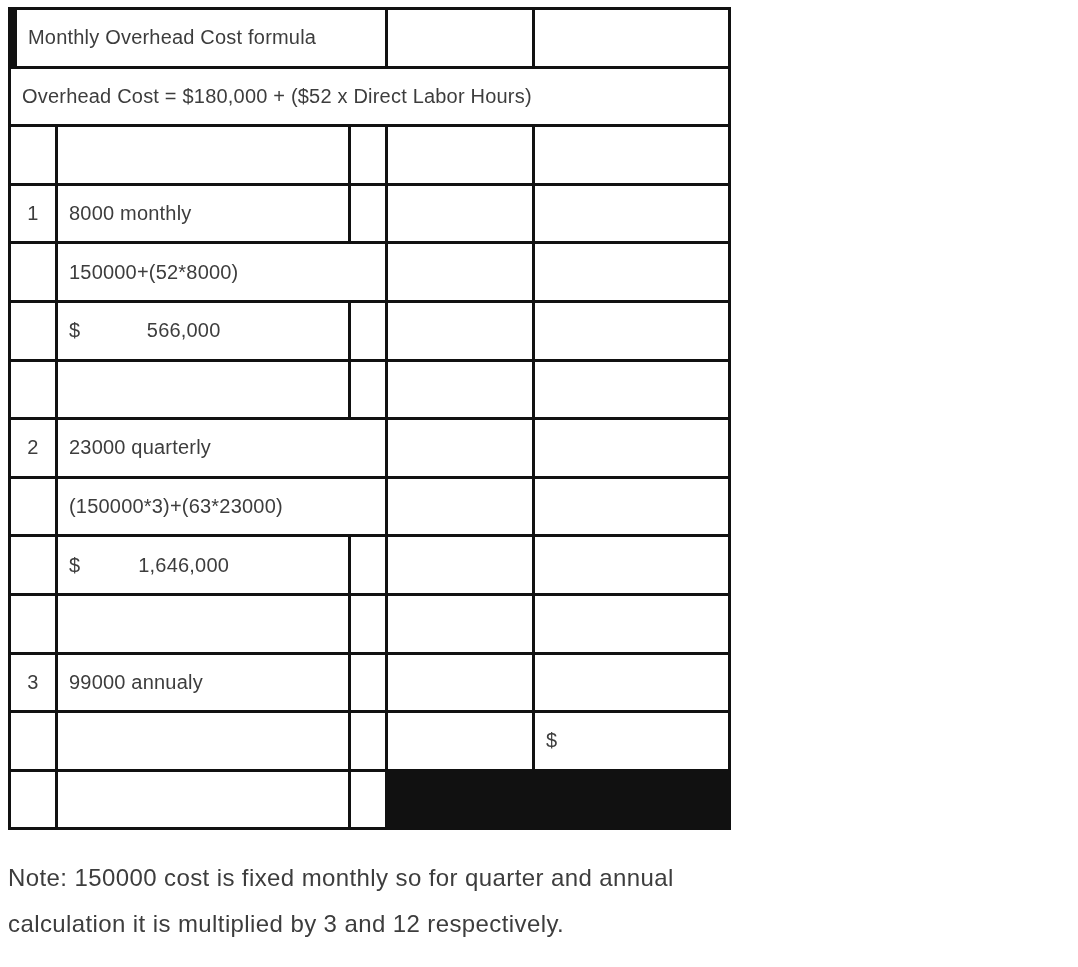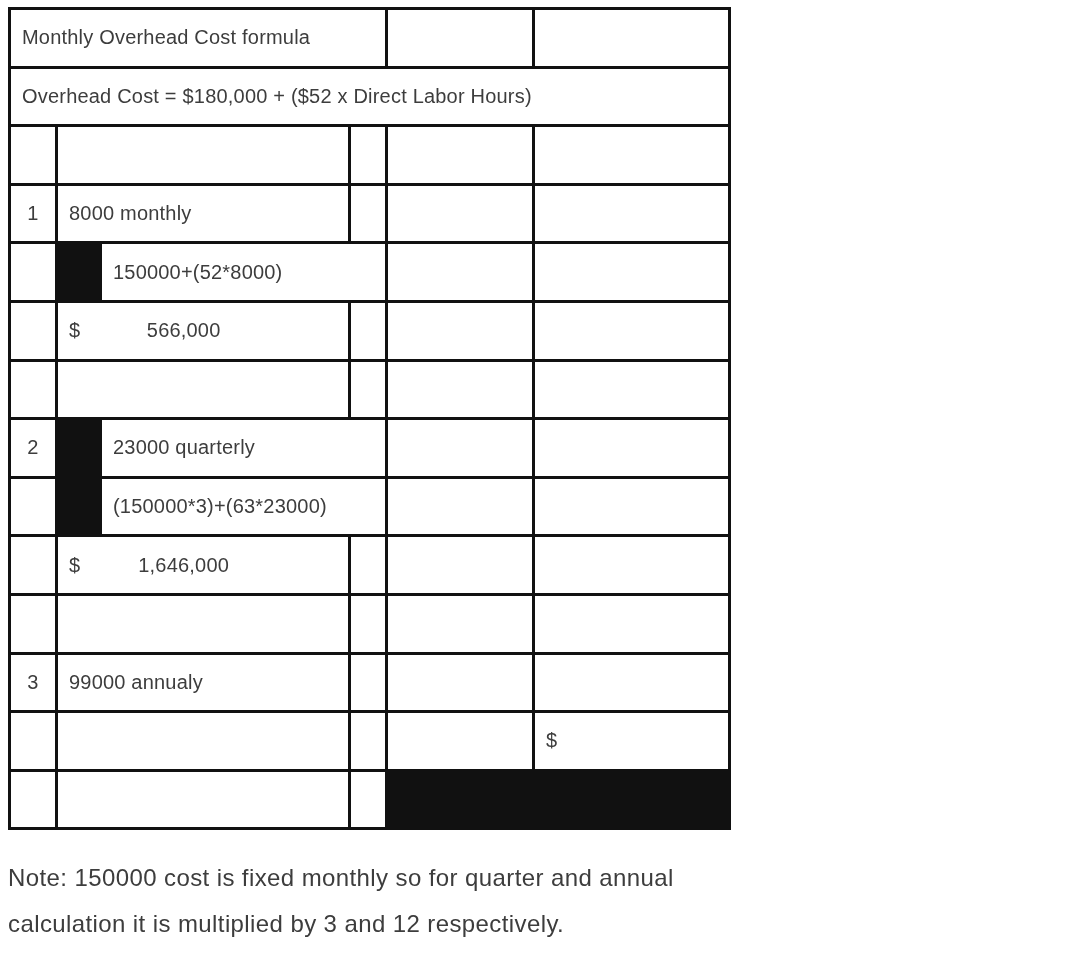--- a/index.html
+++ b/index.html
@@ -30,22 +30,22 @@
   .cell {
     background: var(--bg);
     display: flex;
     align-items: center;
     color: var(--text);
     font-size: 20px;
     letter-spacing: 0.2px;
     white-space: nowrap;
     overflow: hidden;
   }
-  .span2 { grid-column: span 2; margin-left: 44px; }
-  .span3 { grid-column: span 3; }
+  .span2 { grid-column: span 2; }
+  .span3 { grid-column: span 3; margin-left: 6px; }
   .span5 { grid-column: span 5; }
   .pad   { padding-left: 11px; }
   .num   { justify-content: center; }
   .money .cur { padding-left: 11px; }
   .money .amt { flex: 1; text-align: center; padding-right: 61px; }
 
   
   .note {
     position: absolute;
     left: 8px; top: 855px;

